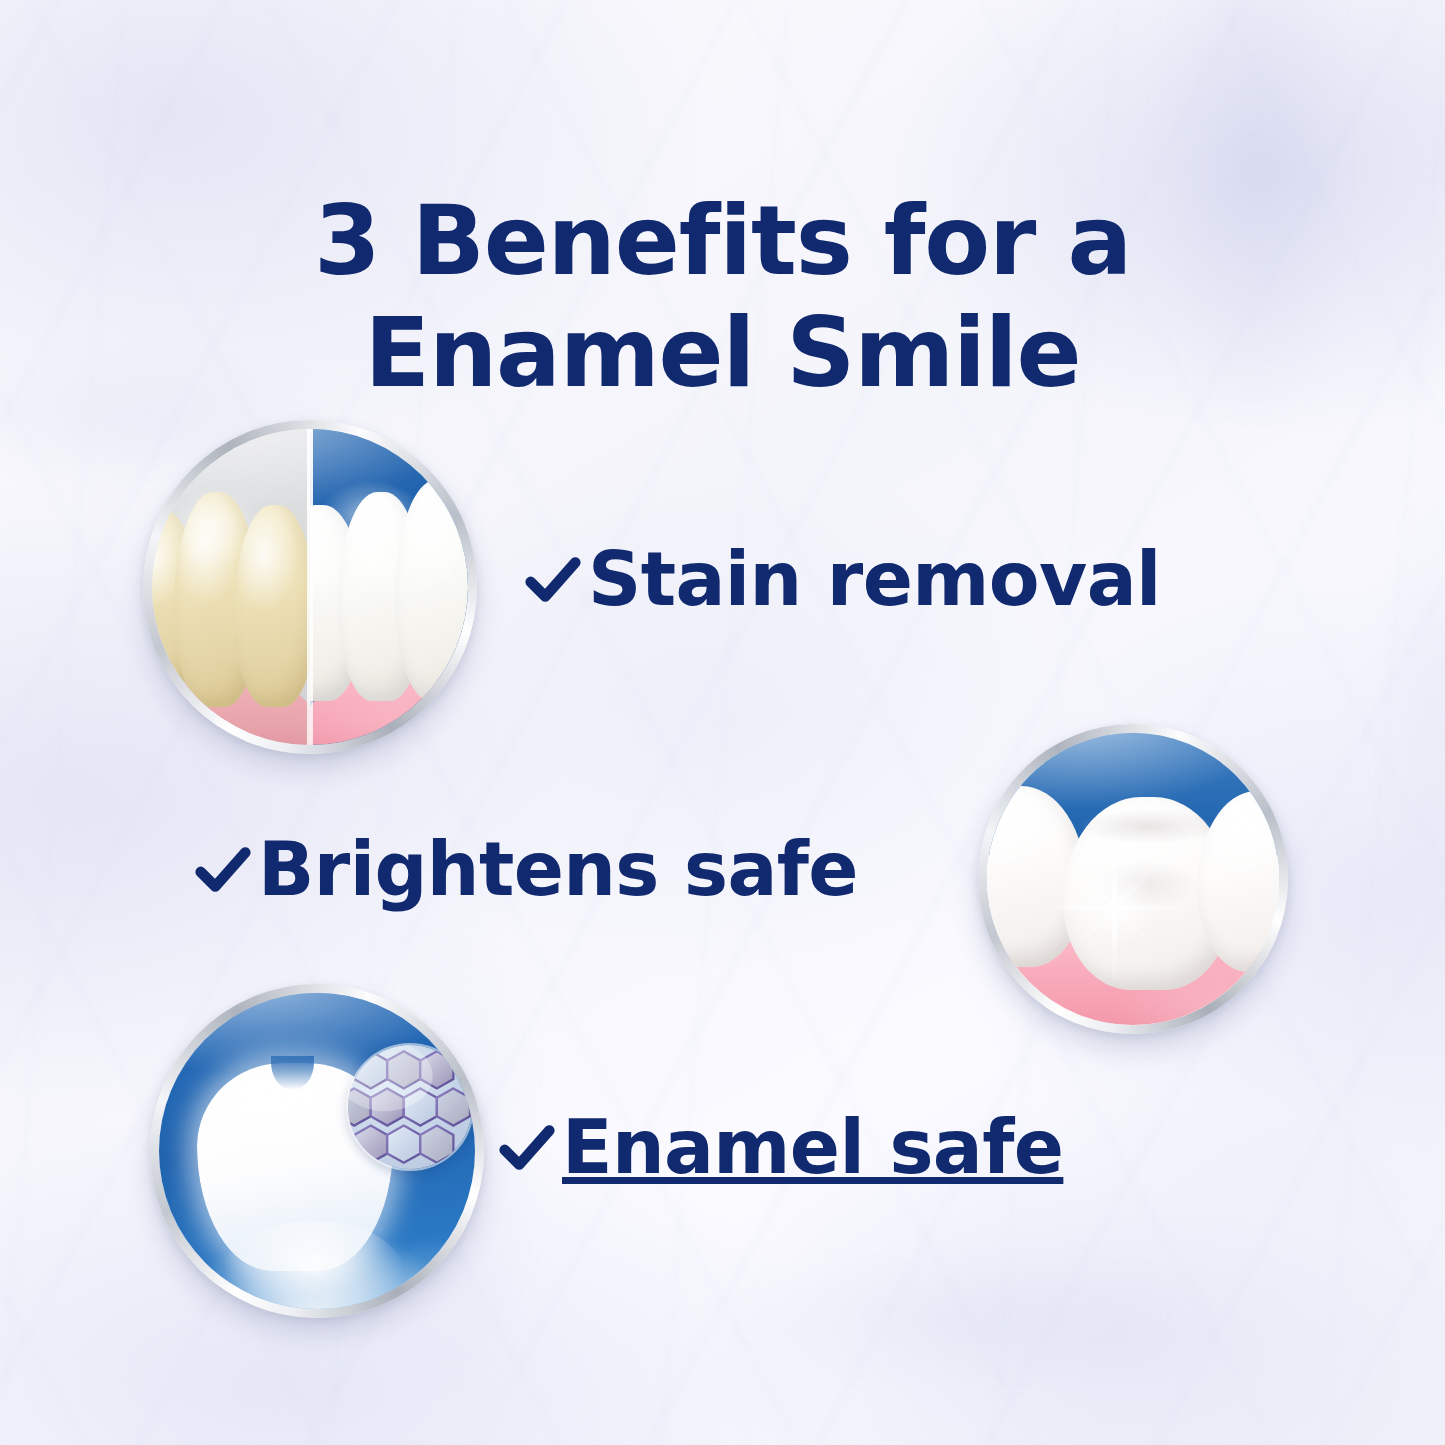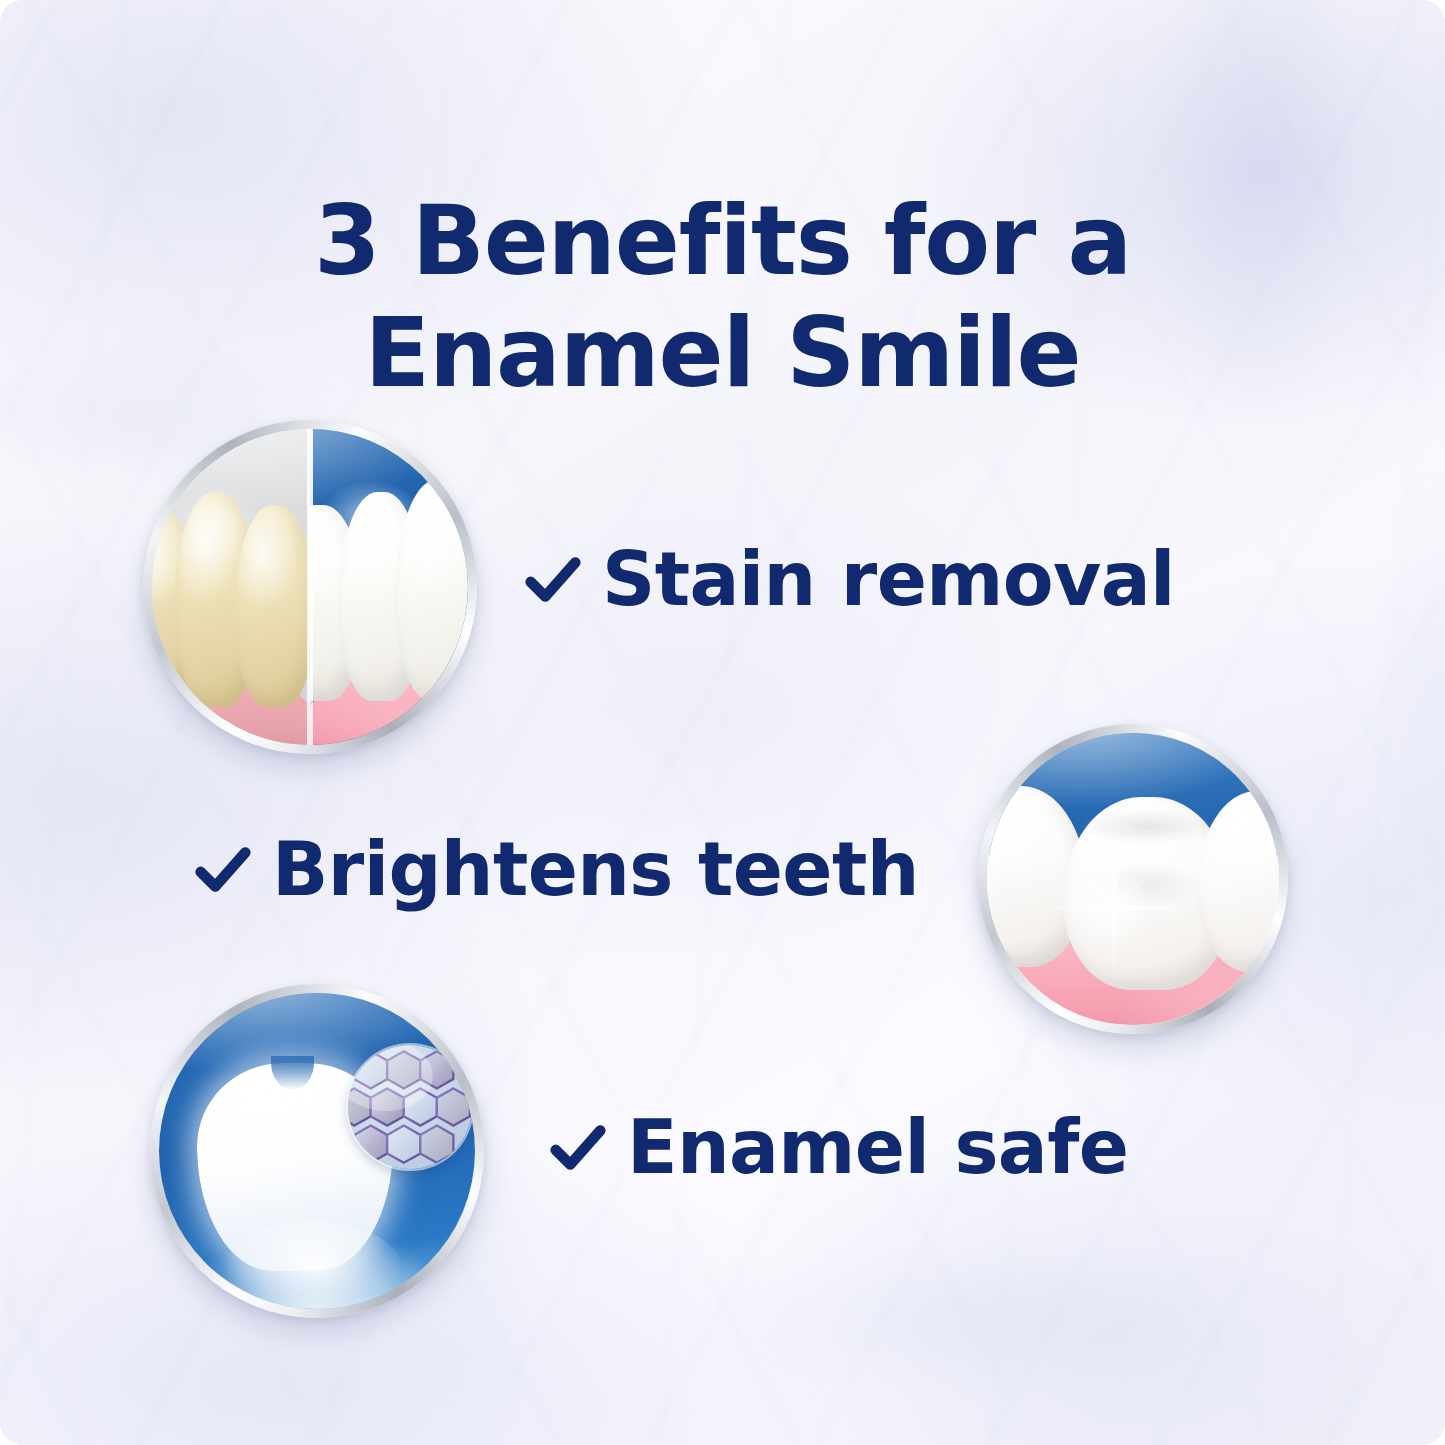--- a/index.html
+++ b/index.html
@@ -14,21 +14,20 @@
     overflow: hidden;
   }
 
   
   #infographic {
     position: relative;
     width: 1445px;
     height: 1445px;
     background-color: #f7f7fc;
     overflow: hidden;
-    border-radius: 23px;
   }
 
   
   .marble-base {
     position: absolute;
     inset: 0;
     background:
       radial-gradient(ellipse 60% 40% at 12% 8%, rgba(196,200,232,0.40), rgba(255,255,255,0) 62%),
       radial-gradient(ellipse 45% 30% at 88% 12%, rgba(189,194,230,0.38), rgba(255,255,255,0) 60%),
       radial-gradient(ellipse 55% 35% at 5% 55%, rgba(198,202,234,0.34), rgba(255,255,255,0) 62%),
@@ -95,41 +94,41 @@
   .headline .line {
     display: block;
     white-space: nowrap;
   }
 
   
   .benefit-label {
     position: absolute;
     display: flex;
     align-items: center;
-    gap: 18px;
+    gap: 4px;
     color: #11296e;
     font-weight: 700;
     font-size: 74px;
     letter-spacing: -0.6px;
     line-height: 1;
     white-space: nowrap;
     font-family: "DejaVu Sans", "Liberation Sans", sans-serif;
     z-index: 7;
   }
   .check-icon {
     display: inline-block;
     width: 62px;
     height: 62px;
     flex: 0 0 62px;
   }
   .check-icon svg { display: block; width: 100%; height: 100%; }
 
   #label-stain   { left: 522px; top: 542px; }
   #label-bright  { left: 192px; top: 832px; }
-  #label-enamel  { left: 547px; top: 1110px; }
+  #label-enamel  { left: 496px; top: 1110px; text-decoration: underline; }
 
   
   .disc {
     position: absolute;
     border-radius: 50%;
     z-index: 5;
     
     background: conic-gradient(from 210deg,
         #ffffff 0deg, #c3c7cf 38deg, #f3f5f8 78deg, #aeb4bd 120deg,
         #fdfdfe 168deg, #b9bfc8 214deg, #ffffff 256deg, #a9afb9 300deg,
@@ -416,21 +415,21 @@
     </span>
     <span>Stain removal</span>
   </div>
 
   <div class="benefit-label" id="label-bright">
     <span class="check-icon">
       <svg viewBox="0 0 64 64" aria-hidden="true">
         <path d="M9 35 L24 50 L55 15" fill="none" stroke="#11296e" stroke-width="11" stroke-linecap="round" stroke-linejoin="round"></path>
       </svg>
     </span>
-    <span>Brightens teeth</span>
+    <span>Brightens safe</span>
   </div>
 
   <div class="benefit-label" id="label-enamel">
     <span class="check-icon">
       <svg viewBox="0 0 64 64" aria-hidden="true">
         <path d="M9 35 L24 50 L55 15" fill="none" stroke="#11296e" stroke-width="11" stroke-linecap="round" stroke-linejoin="round"></path>
       </svg>
     </span>
     <span>Enamel safe</span>
   </div>

